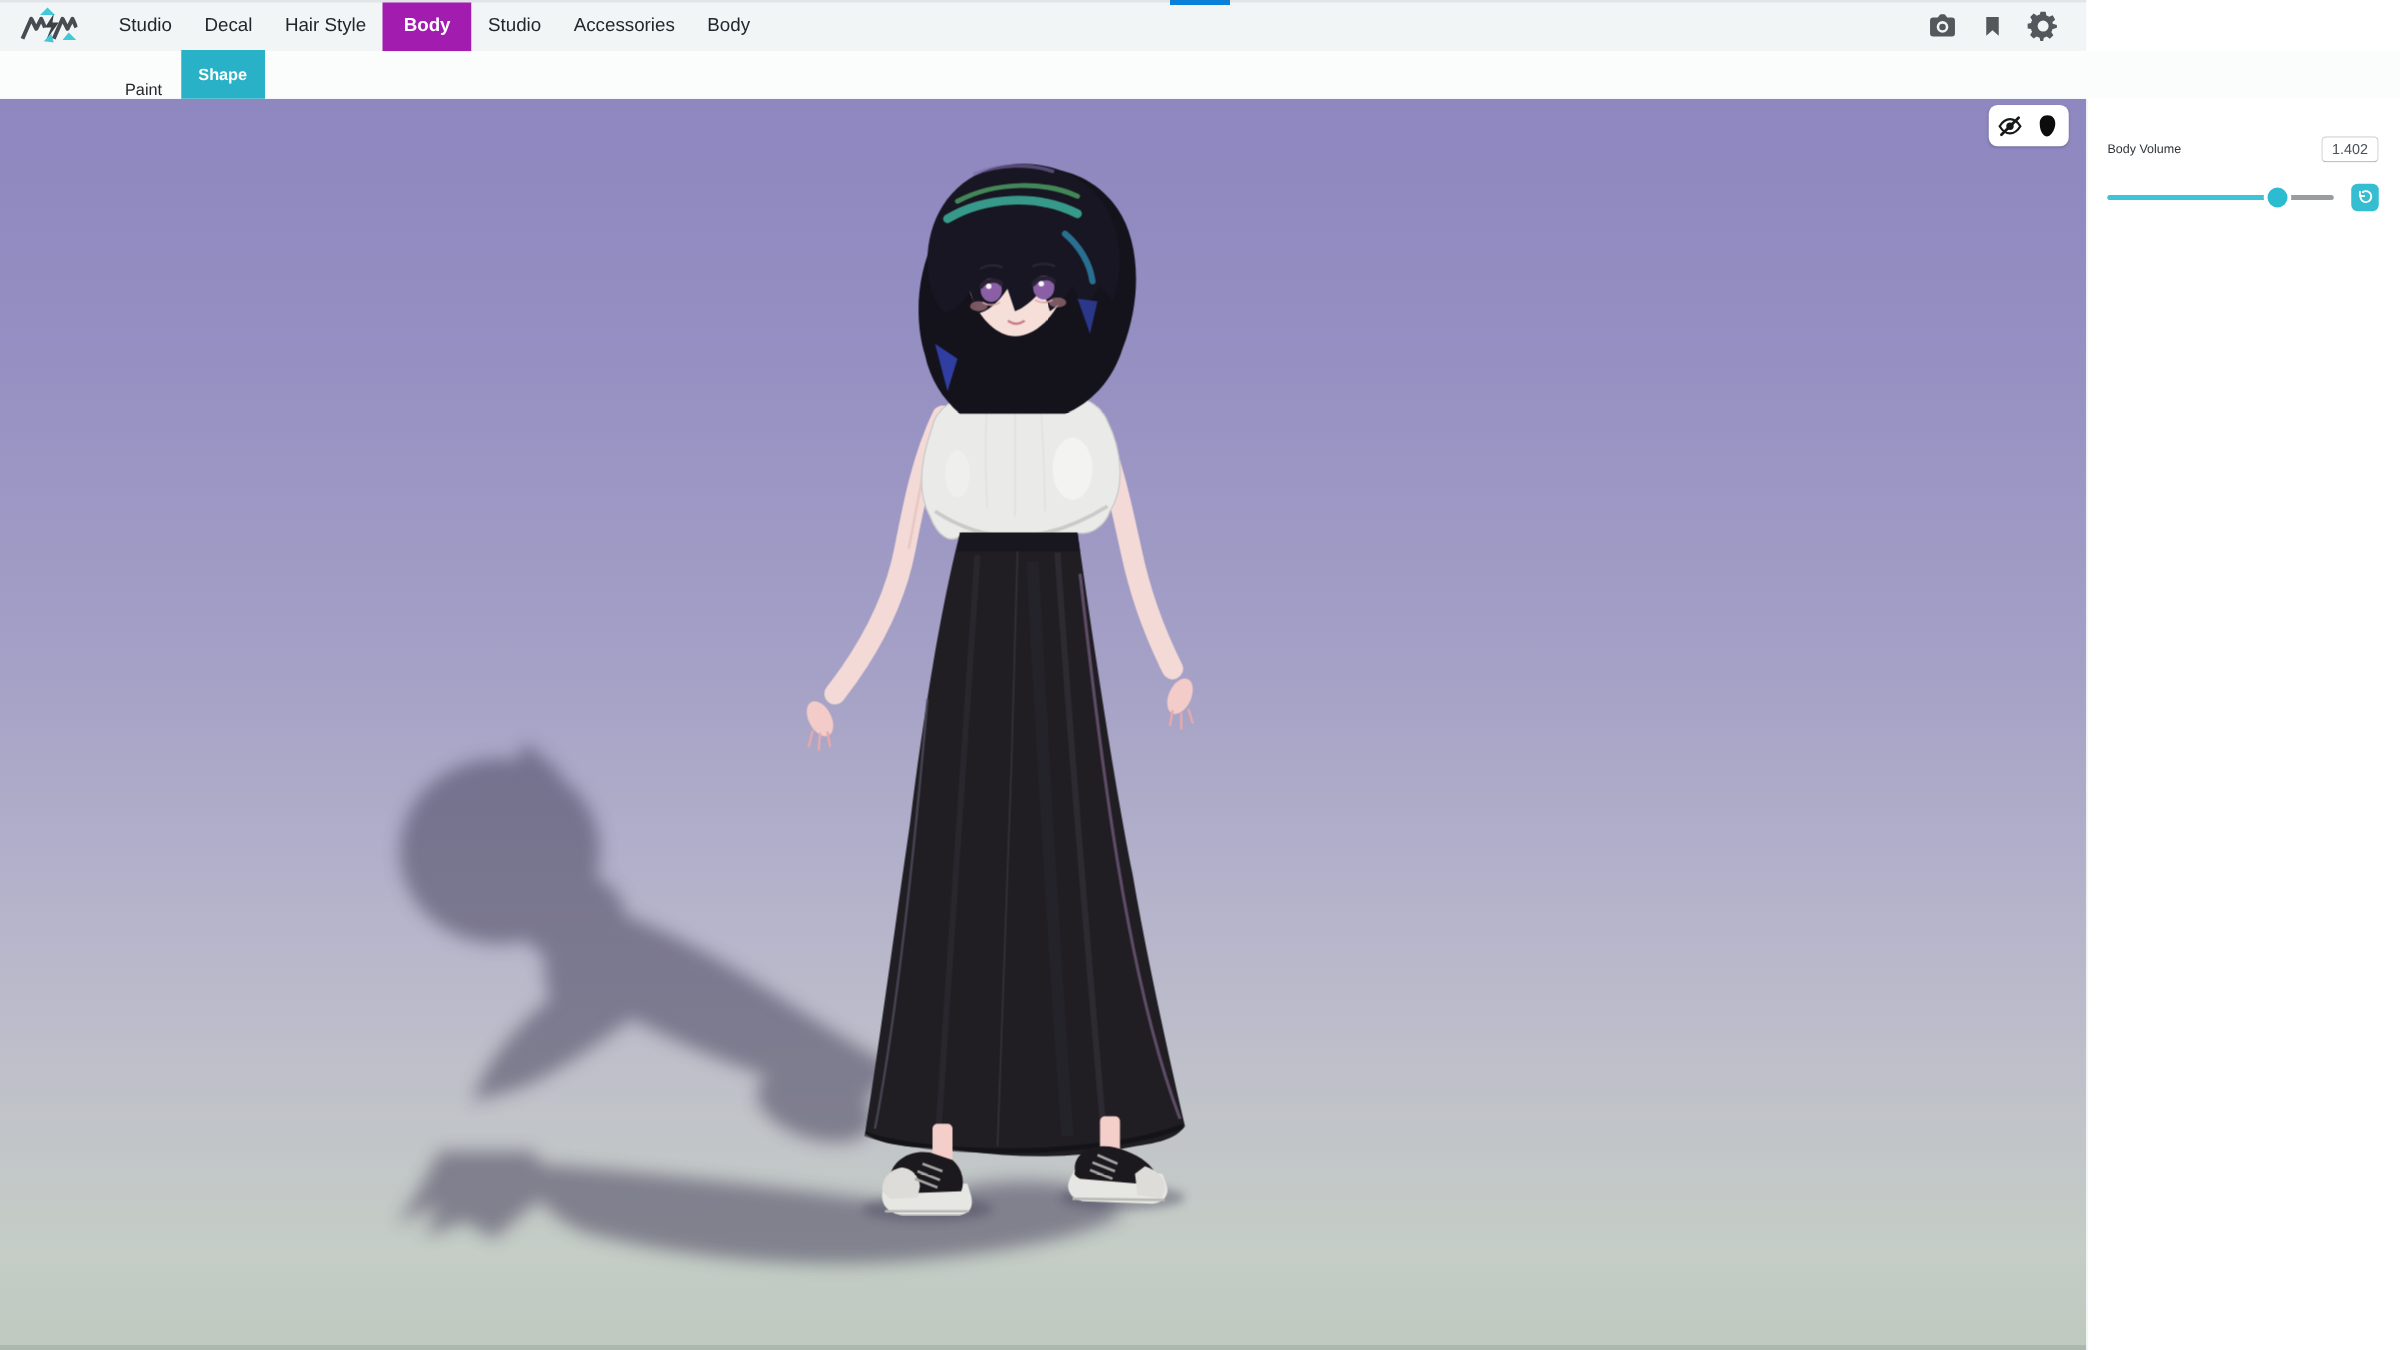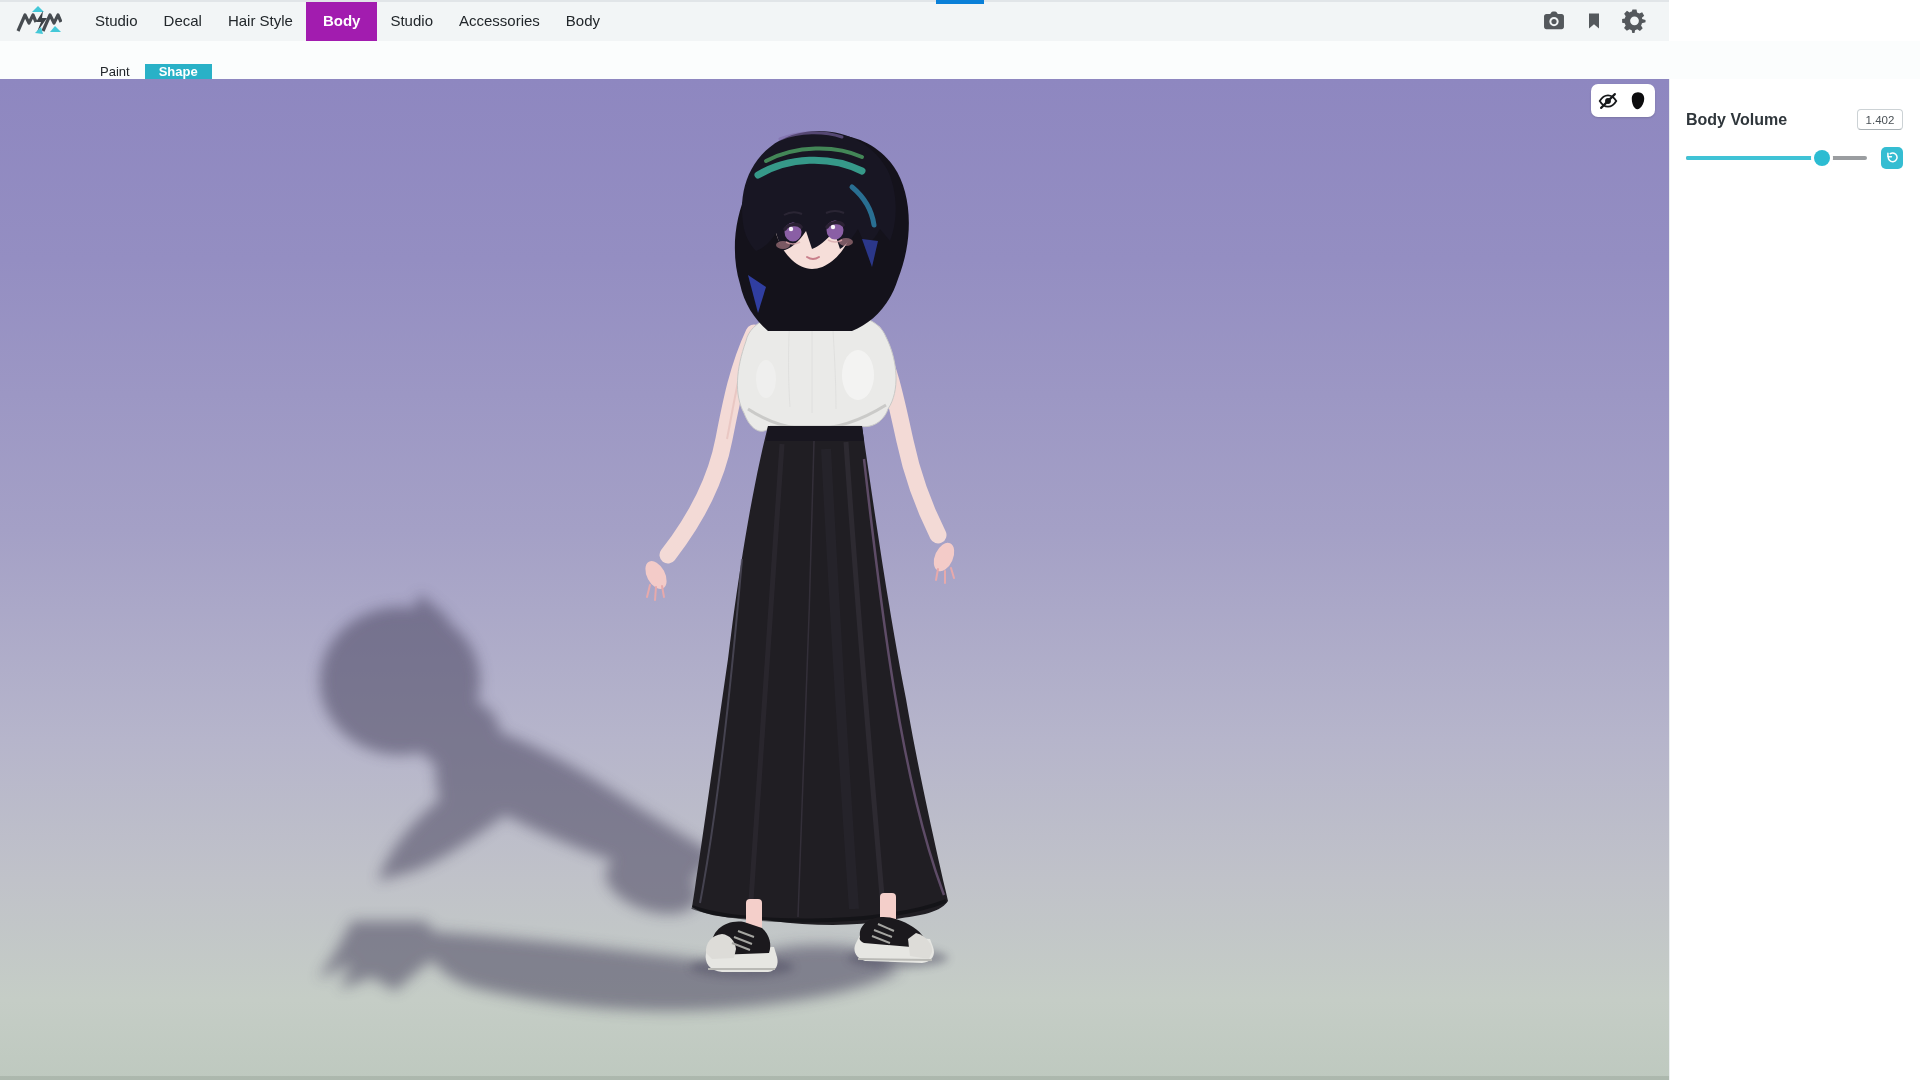--- a/index.html
+++ b/index.html
@@ -21,21 +21,21 @@
   .nav-icons svg { display:block; cursor:pointer; }
   .progressline { position:absolute; top:0; left:936px; width:48px; height:4px;
     background:#0a80d8; z-index:40; }
 
   
   .subnav { position:absolute; top:41px; left:0; width:1920px; height:38px;
     background:#fbfdfd; display:flex; align-items:flex-end; z-index:30; }
   .subtab { padding:0 15px; display:flex; align-items:center; font-size:13px;
     color:#22272b; cursor:pointer; }
   .subtab:first-child { margin-left:85px; }
-  .subtab.active { background:#29b1c7; color:#fff; font-weight:bold; padding:0 14px; }
+  .subtab.active { background:#29b1c7; color:#fff; font-weight:bold; padding:12px 14px; }
 
   
   .viewport { position:absolute; top:79px; left:0; width:1669px; height:1001px;
     background:linear-gradient(180deg,
       #8e87c0 0%, #948ec2 18%, #a4a0c6 45%, #b6b5cb 66%,
       #c0c2c9 80%, #c5cdc6 92%, #bec9bf 100%);
     overflow:hidden; }
   .viewport::after { content:""; position:absolute; left:0; right:0; bottom:0;
     height:4px; background:rgba(120,135,120,.25); }
   .scene { position:absolute; top:0; left:0; width:1669px; height:1001px; }
@@ -43,21 +43,21 @@
   .vp-toolbar { position:absolute; top:5px; right:14px; width:64px; height:33px;
     background:#ffffff; border-radius:7px; display:flex; align-items:center;
     justify-content:center; gap:6px; box-shadow:0 1px 2px rgba(0,0,0,.15); }
   .vp-btn { width:24px; height:24px; display:flex; align-items:center;
     justify-content:center; cursor:pointer; border-radius:4px; }
 
   
   .panel { position:absolute; top:79px; left:1669px; width:251px; height:1001px;
     background:#ffffff; border-left:1px solid #eceff0; padding:30px 17px 0 16px; }
   .panel-row1 { display:flex; align-items:center; justify-content:space-between; }
-  .panel-label { font-size:16px; font-weight:bold; color:#2f363b; }
+  .panel-label { font-size:10px; font-weight:normal; color:#2f363b; }
   .value-box { width:46px; height:21px; border:1px solid #ccd2d5;
     border-bottom-color:#a9b0b4; border-radius:4px; font-size:11.5px; color:#4a5156;
     display:flex; align-items:center; justify-content:center; background:#fff;
     cursor:text; }
   .panel-row2 { margin-top:17px; display:flex; align-items:center; }
   .slider { position:relative; flex:1; height:16px; cursor:pointer; }
   .slider-track { position:absolute; top:6px; left:0; right:0; height:4px;
     border-radius:2px; background:#9a9da0; }
   .slider-fill { position:absolute; top:6px; left:0; height:4px; border-radius:2px;
     background:#3fc3d6; }

